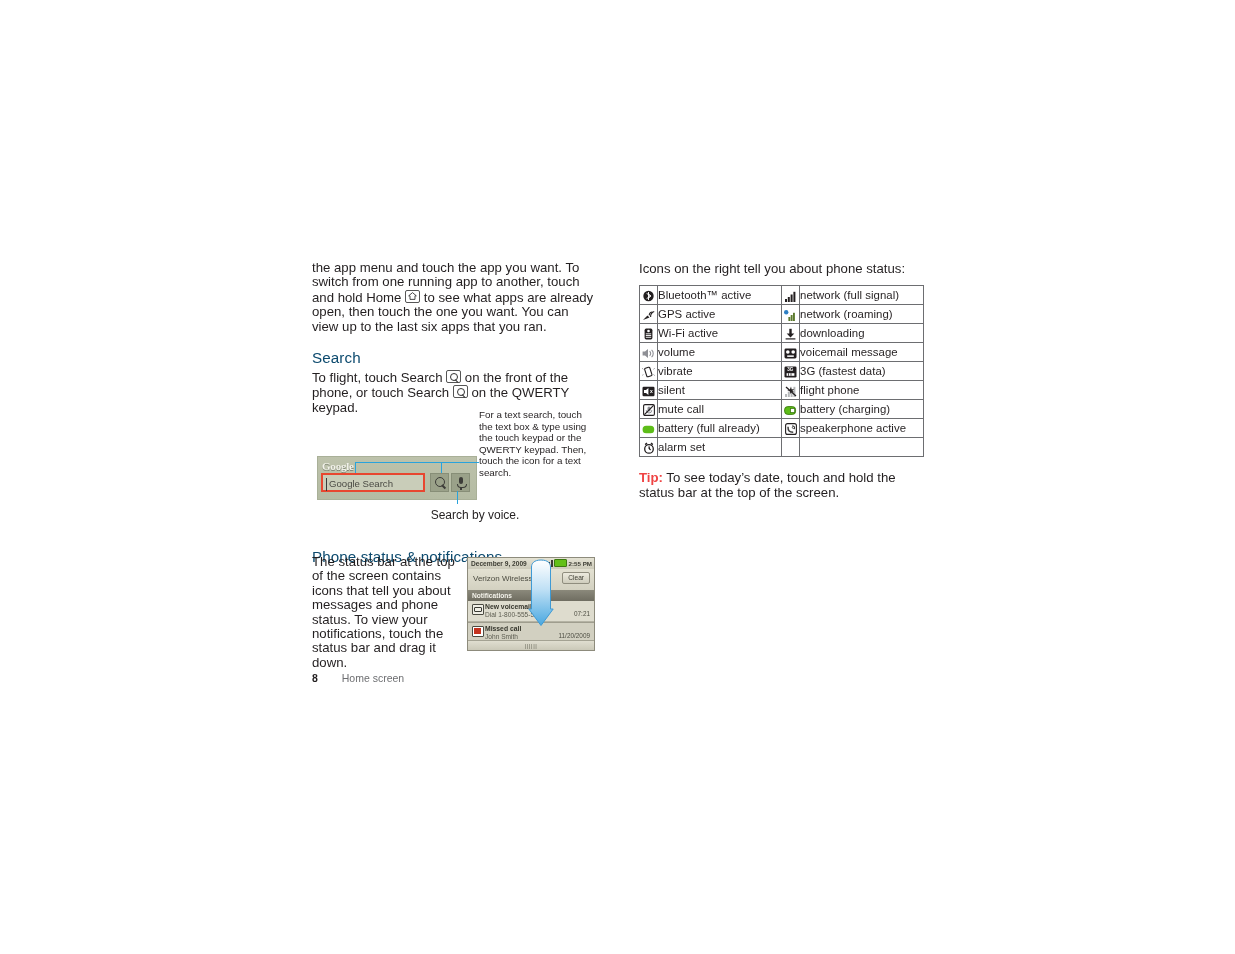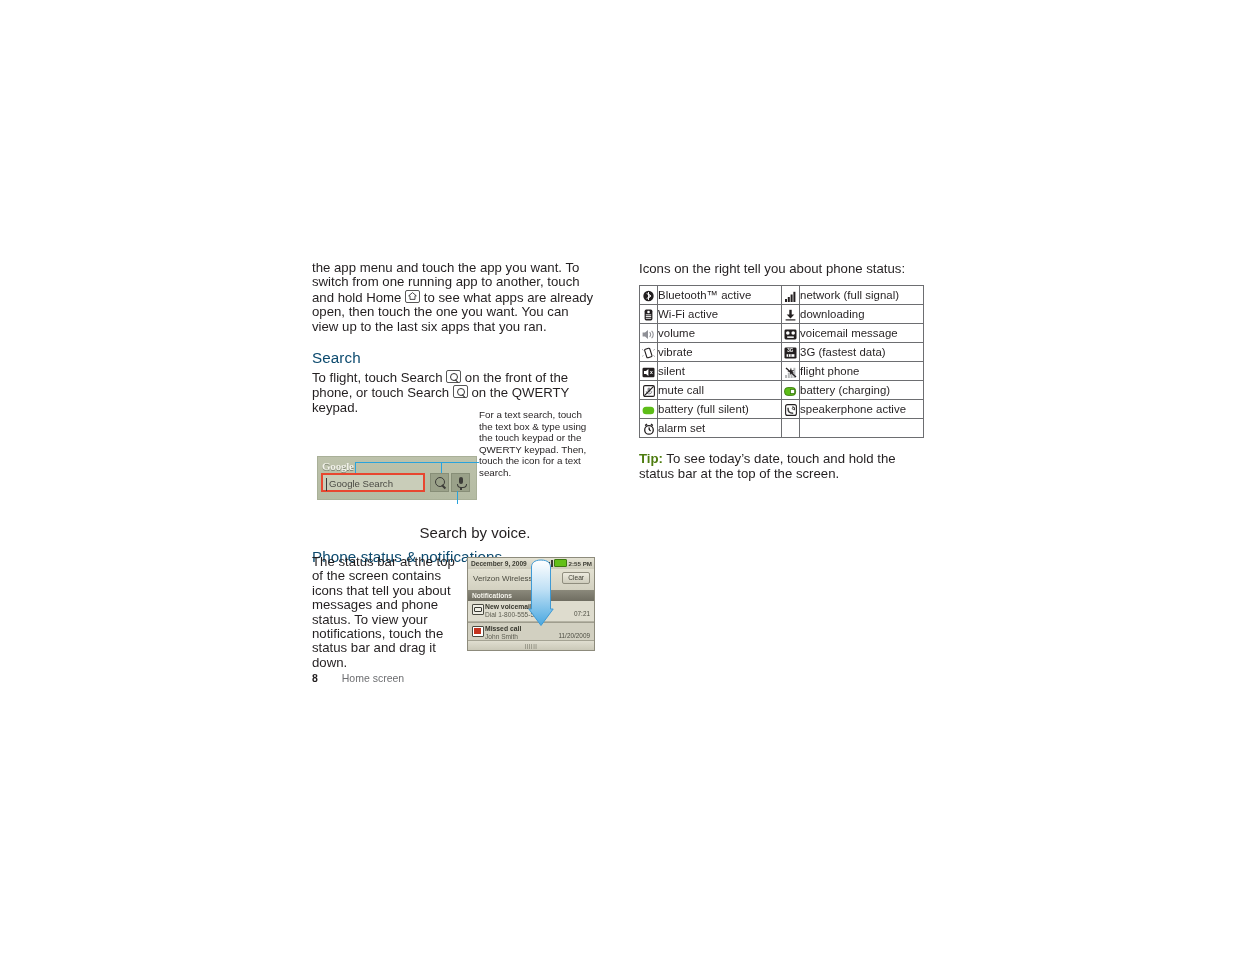--- a/index.html
+++ b/index.html
@@ -122,22 +122,22 @@
   #lead-h1 { left:355px; top:462px; width:124px; height:1.4px; }
   #lead-v1 { left:355px; top:462px; width:1.4px; height:11px; }
   #lead-v2 { left:441px; top:462px; width:1.4px; height:11px; }
   #lead-v3 { left:457px; top:491px; width:1.4px; height:13px; }
 
   #callout-text {
     position:absolute; left:479px; top:409px; width:115px;
     font-size:9.8px; line-height:11.5px; color:#231f20;
   }
   #voice-caption {
-    position:absolute; left:415px; top:524px; width:120px;
-    font-size:15px; color:#231f20; text-align:center;
+    position:absolute; left:415px; top:508px; width:120px;
+    font-size:12px; color:#231f20; text-align:center;
   }
 
   
   #status-heading { position:absolute; left:312px; top:535px; }
   #para-status {
     position:absolute; left:312px; top:555px; width:148px;
     font-size:13.2px; line-height:14.4px;
   }
 
   
@@ -271,21 +271,21 @@
     white-space:nowrap;
     letter-spacing:0.05px;
   }
   td.blank-ic { border:1px solid #6d6e71; }
   .glyph { display:inline-block; vertical-align:middle; line-height:0; }
 
   #tip {
     margin-top:14px;
     font-size:13.2px; line-height:14.4px; width:285px;
   }
-  #tip .tip-lbl { color:#4d7c0f; font-weight:700; }
+  #tip .tip-lbl { color:#ef4444; font-weight:700; }
 </style>
 </head>
 <body>
 
 <div class="page">
 
   <div id="left-col">
 
     <p id="para-appmenu" class="body-text" style="margin:0;">
       <span>the app menu and touch the app you want. To switch from one running app to another, touch and hold Home</span>
@@ -423,20 +423,39 @@
             <svg class="glyph" width="12" height="11" viewBox="0 0 12 11">
               <rect x="0" y="8" width="2" height="3" fill="#231f20"></rect>
               <rect x="2.8" y="6" width="2" height="5" fill="#231f20"></rect>
               <rect x="5.6" y="3.5" width="2" height="7.5" fill="#231f20"></rect>
               <rect x="8.4" y="0.8" width="2" height="10.2" fill="#231f20"></rect>
             </svg>
           </td>
           <td class="lb">network (full signal)</td>
         </tr>
 
+        <tr>
+          <td class="ic">
+            <svg class="glyph" width="13" height="12" viewBox="0 0 13 12">
+              <path d="M1 11 L5.5 6.5 L7.5 8.5 Z" fill="#231f20"></path>
+              <path d="M7.2 6.4 a3.6 3.6 0 0 1 3.4 -3.4" stroke="#231f20" stroke-width="1.1" fill="none"></path>
+              <path d="M8.6 8 a5.6 5.6 0 0 1 3.6 -5.6" stroke="#231f20" stroke-width="1.1" fill="none"></path>
+            </svg>
+          </td>
+          <td class="lb">GPS active</td>
+          <td class="ic">
+            <svg class="glyph" width="13" height="11" viewBox="0 0 13 11">
+              <circle cx="2.2" cy="2.2" r="2.2" fill="#2e7fc4"></circle>
+              <rect x="4.4" y="7" width="1.9" height="4" fill="#5c7a2e"></rect>
+              <rect x="6.7" y="5" width="1.9" height="6" fill="#5c7a2e"></rect>
+              <rect x="9.0" y="2.8" width="1.9" height="8.2" fill="#5c7a2e"></rect>
+            </svg>
+          </td>
+          <td class="lb">network (roaming)</td>
+        </tr>
 
         <tr>
           <td class="ic">
             <svg class="glyph" width="9" height="12" viewBox="0 0 9 12">
               <rect x="0.6" y="0.6" width="7.8" height="10.8" rx="1.6" fill="#231f20"></rect>
               <circle cx="4.5" cy="3" r="1.3" fill="#ffffff"></circle>
               <rect x="1.8" y="5.4" width="5.4" height="0.9" fill="#ffffff"></rect>
               <rect x="1.8" y="7.1" width="5.4" height="0.9" fill="#ffffff"></rect>
               <rect x="1.8" y="8.8" width="5.4" height="0.9" fill="#ffffff"></rect>
             </svg>
@@ -533,21 +552,21 @@
           </td>
           <td class="lb">battery (charging)</td>
         </tr>
 
         <tr>
           <td class="ic">
             <svg class="glyph" width="13" height="9" viewBox="0 0 13 9">
               <rect x="0.6" y="0.8" width="11.6" height="7.4" rx="3.5" fill="#5dbd18"></rect>
             </svg>
           </td>
-          <td class="lb">battery (full silent)</td>
+          <td class="lb">battery (full already)</td>
           <td class="ic">
             <svg class="glyph" width="12" height="12" viewBox="0 0 12 12">
               <rect x="0.6" y="0.6" width="10.8" height="10.8" rx="2" fill="none" stroke="#231f20" stroke-width="1.1"></rect>
               <path d="M3 3.8 C3 8 4.2 9.2 8.2 9.2" stroke="#3c3c3c" stroke-width="1.5" fill="none"></path>
               <path d="M7.4 2.6 a2.6 2.6 0 0 1 2 3.6" stroke="#3c3c3c" stroke-width="1" fill="none"></path>
               <circle cx="8.4" cy="4.4" r="1.1" fill="none" stroke="#3c3c3c" stroke-width="0.9"></circle>
             </svg>
           </td>
           <td class="lb">speakerphone active</td>
         </tr>

